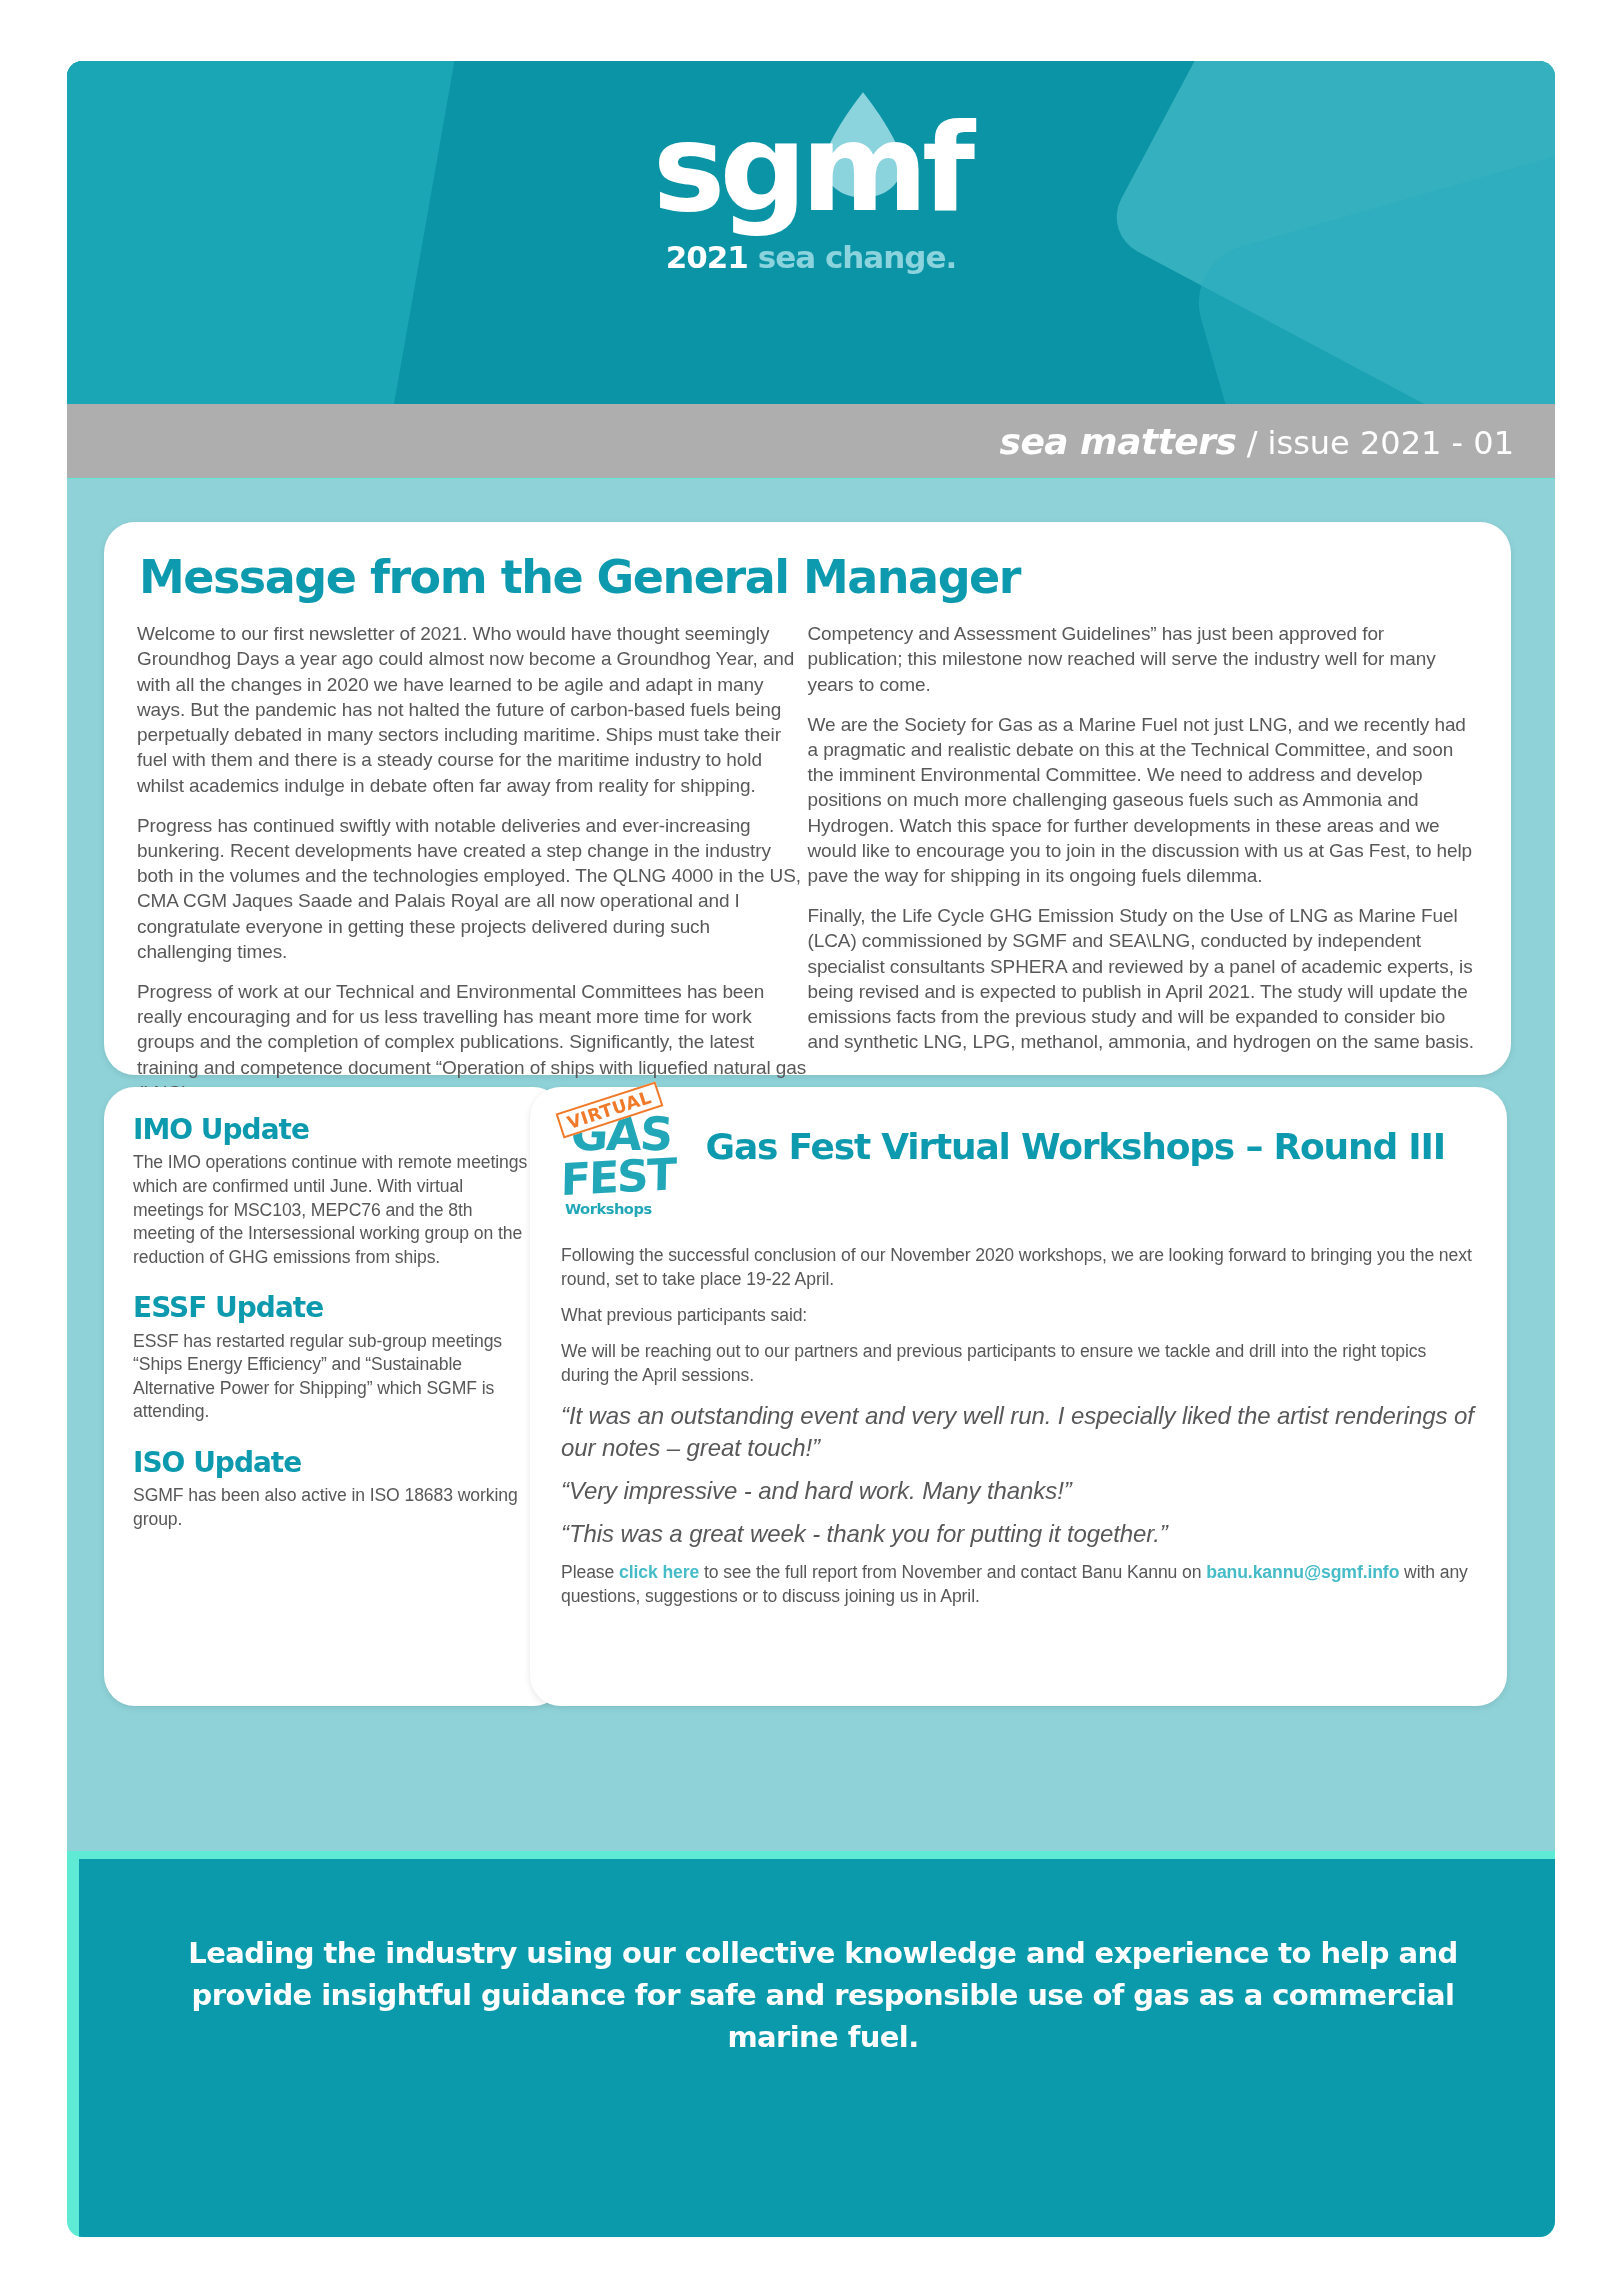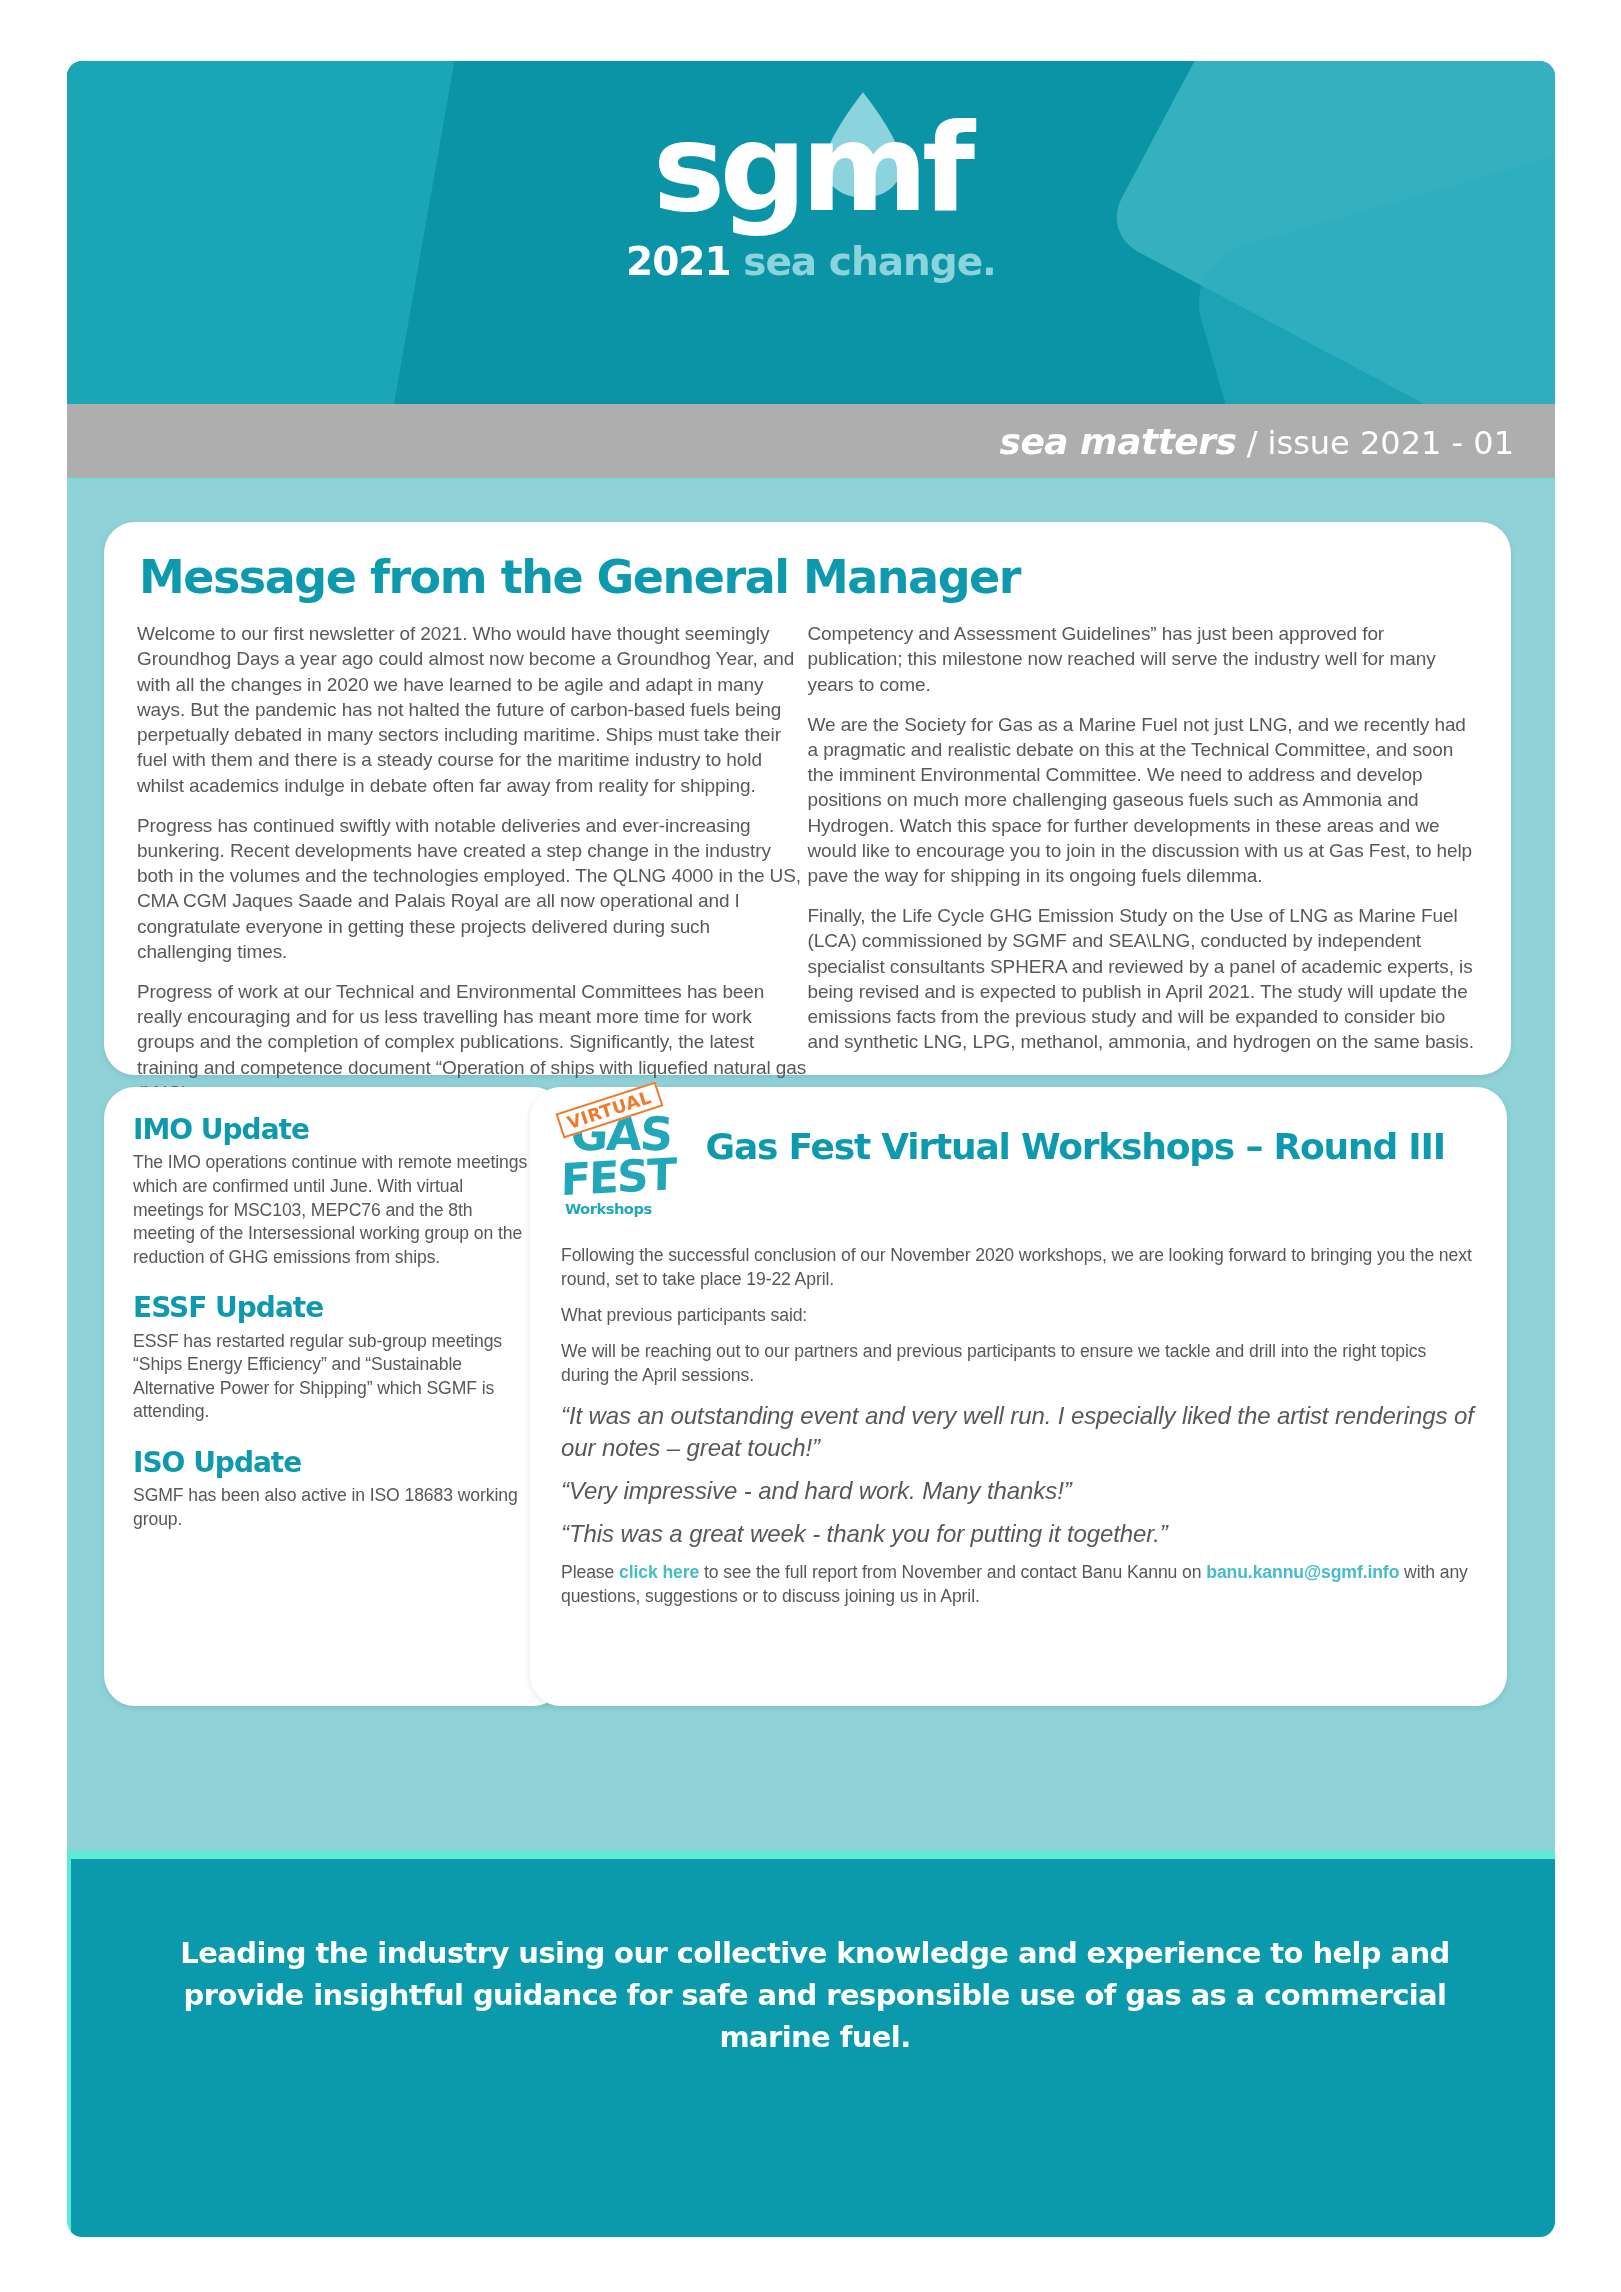--- a/index.html
+++ b/index.html
@@ -49,21 +49,21 @@
   .logo-text{
     font-family:"DejaVu Sans", sans-serif;
     font-size:122px;font-weight:bold;letter-spacing:-5.9px;color:#ffffff;
     position:relative;z-index:3;
   }
   .drop{
     position:absolute;left:165px;top:-15.7px;width:90px;height:110px;z-index:1;
   }
   .tagline{
     margin-top:7.8px;font-family:"DejaVu Sans", sans-serif;
-    font-size:39px;font-weight:bold;letter-spacing:-1px;
+    font-size:31px;font-weight:bold;letter-spacing:-1px;
   }
   .tagline .yr{color:#ffffff;}
   .tagline .sc{color:#8bd3dd;font-weight:bold;}
 
   
   .issuebar{
     position:absolute;left:0;top:343px;width:1488px;height:74px;
     background:#aeaeae;
   }
   .issuebar .inner{
@@ -151,21 +151,21 @@
     background:#ffffff;z-index:4;
   }
   .gf-title{
     font-family:"DejaVu Sans", sans-serif;color:#0e9aae;
     font-size:36px;font-weight:bold;letter-spacing:-1.2px;line-height:1.25;
     padding-top:11.8px;
   }
 
   
   .footer{
-    position:absolute;left:4px;bottom:0;width:1488px;height:378px;
+    position:absolute;left:12px;bottom:0;width:1488px;height:378px;
     background:#0b9aab;
   }
   .footer-text{
     position:absolute;left:90px;right:90px;top:73px;
     text-align:center;color:#ffffff;
     font-family:"DejaVu Sans", sans-serif;
     font-size:29px;font-weight:bold;line-height:1.45;letter-spacing:-0.6px;
   }
 </style>
 </head>

